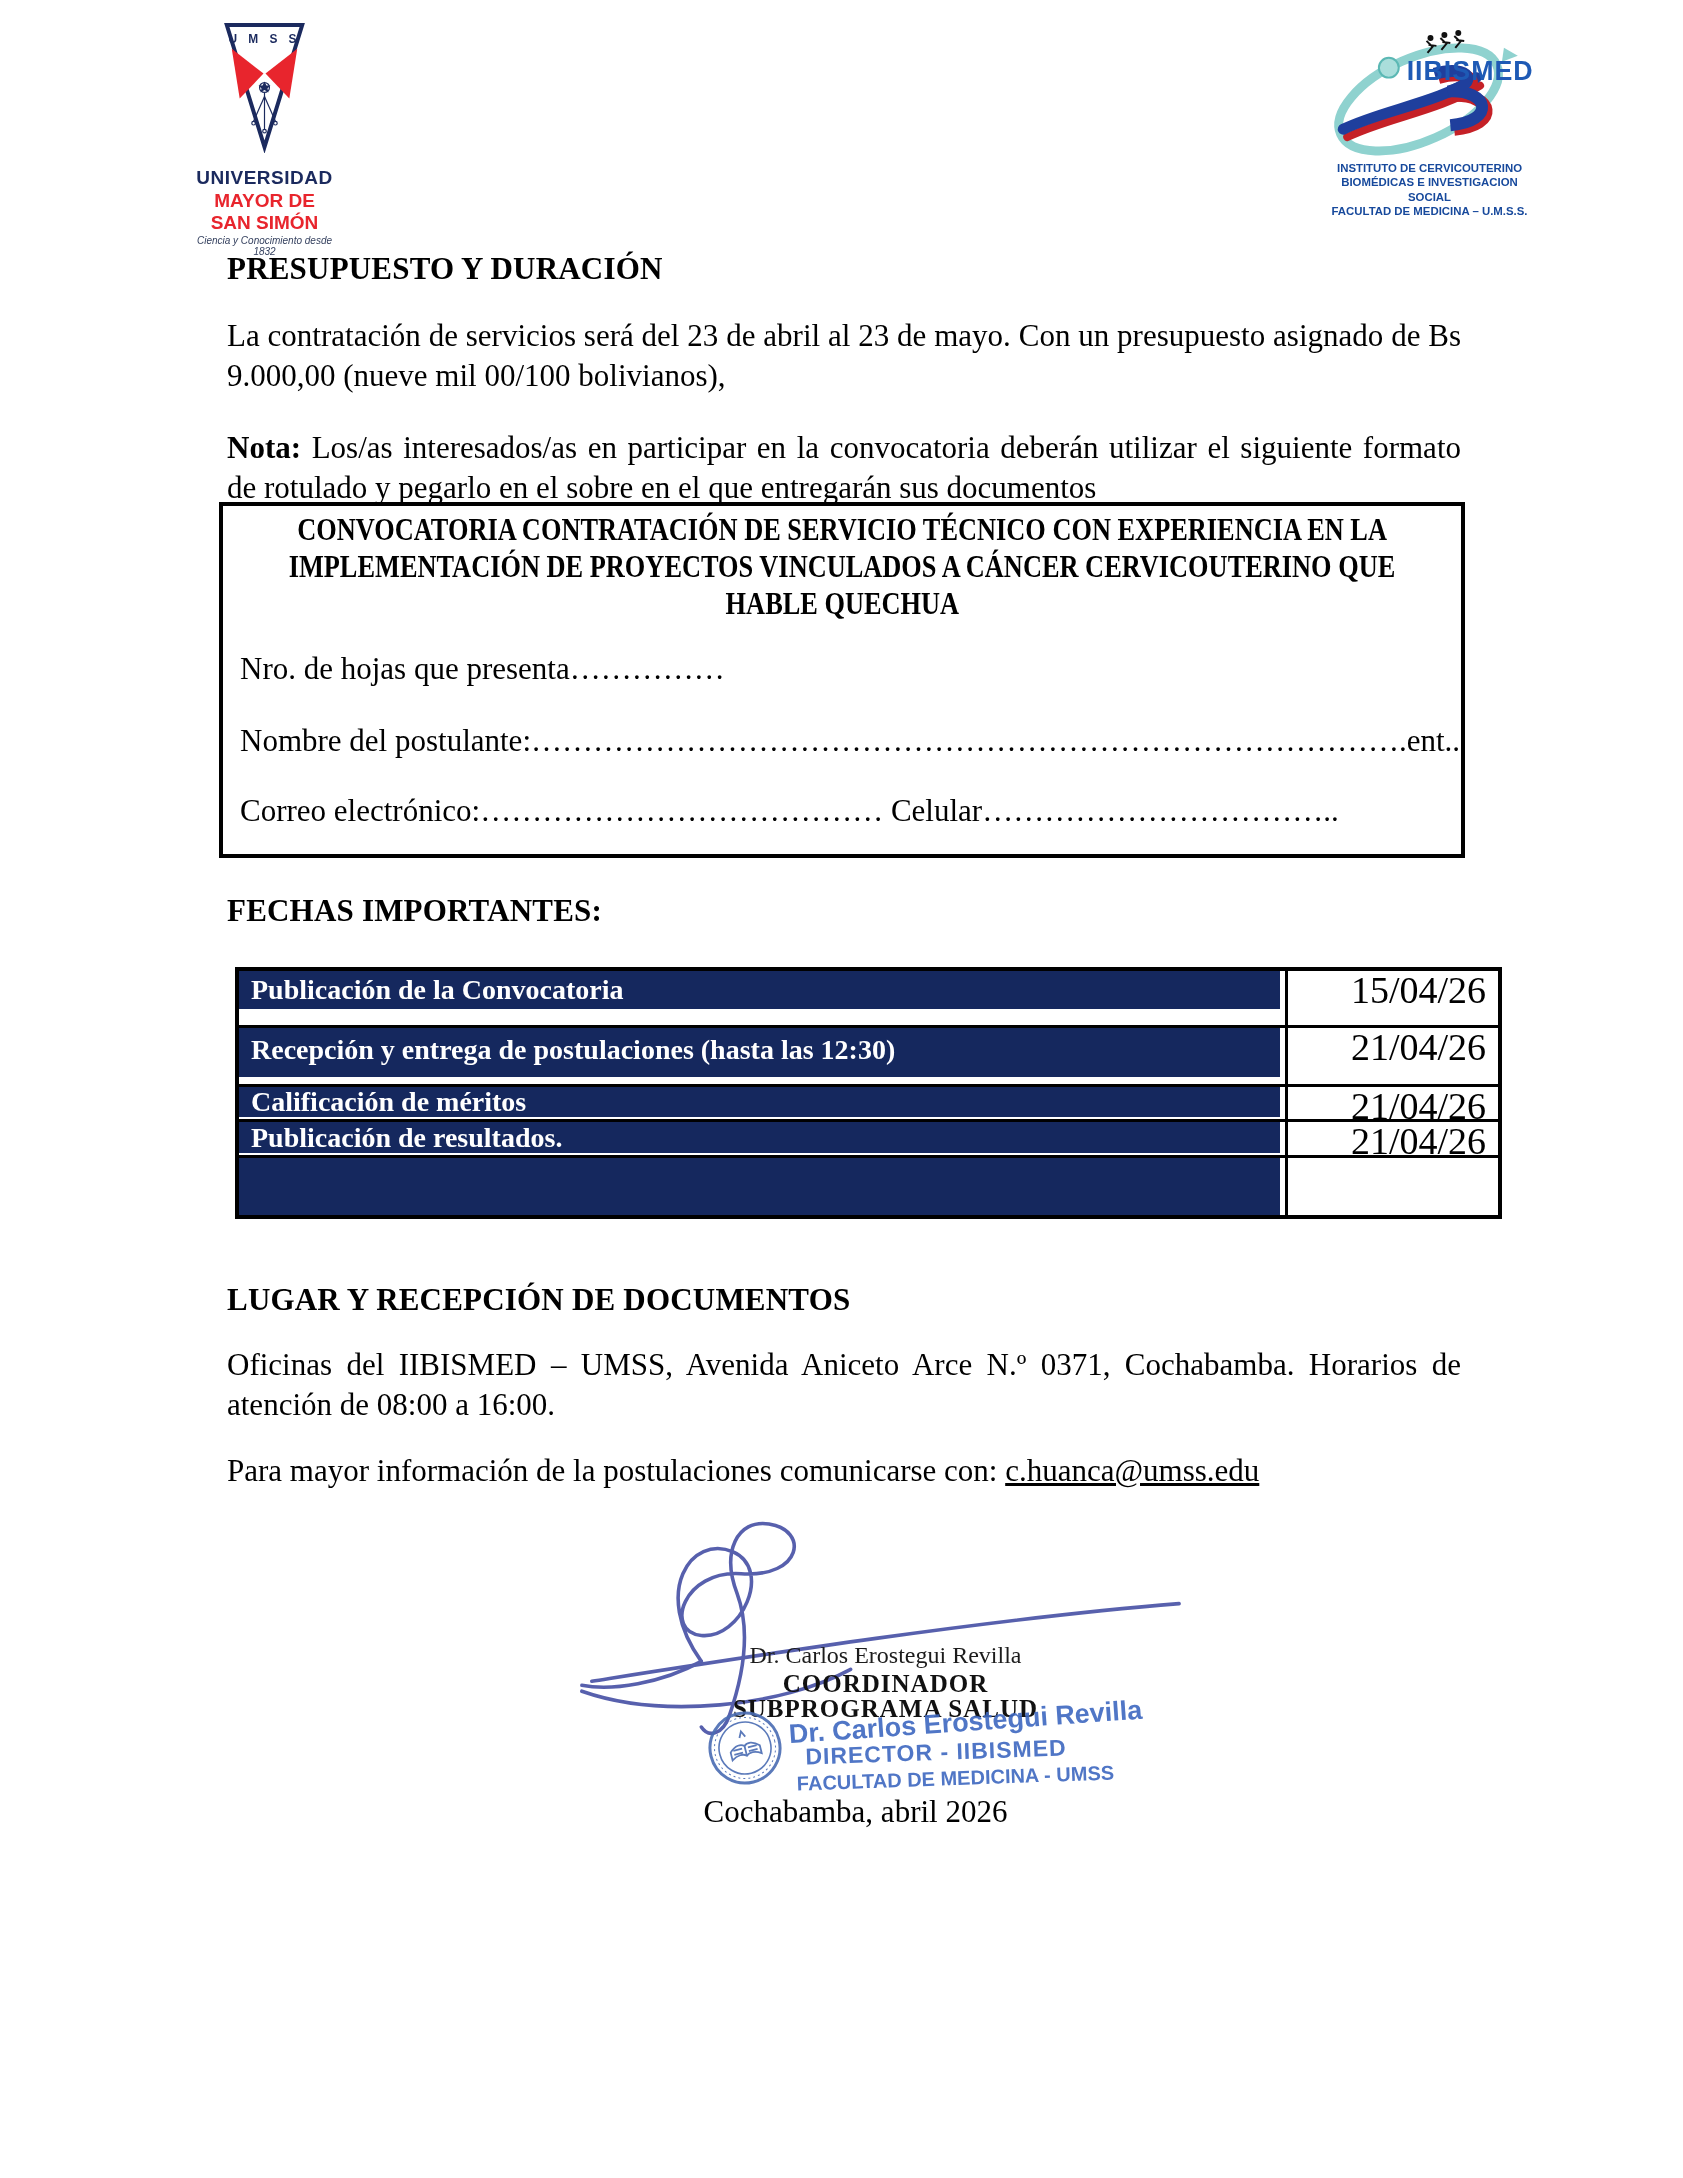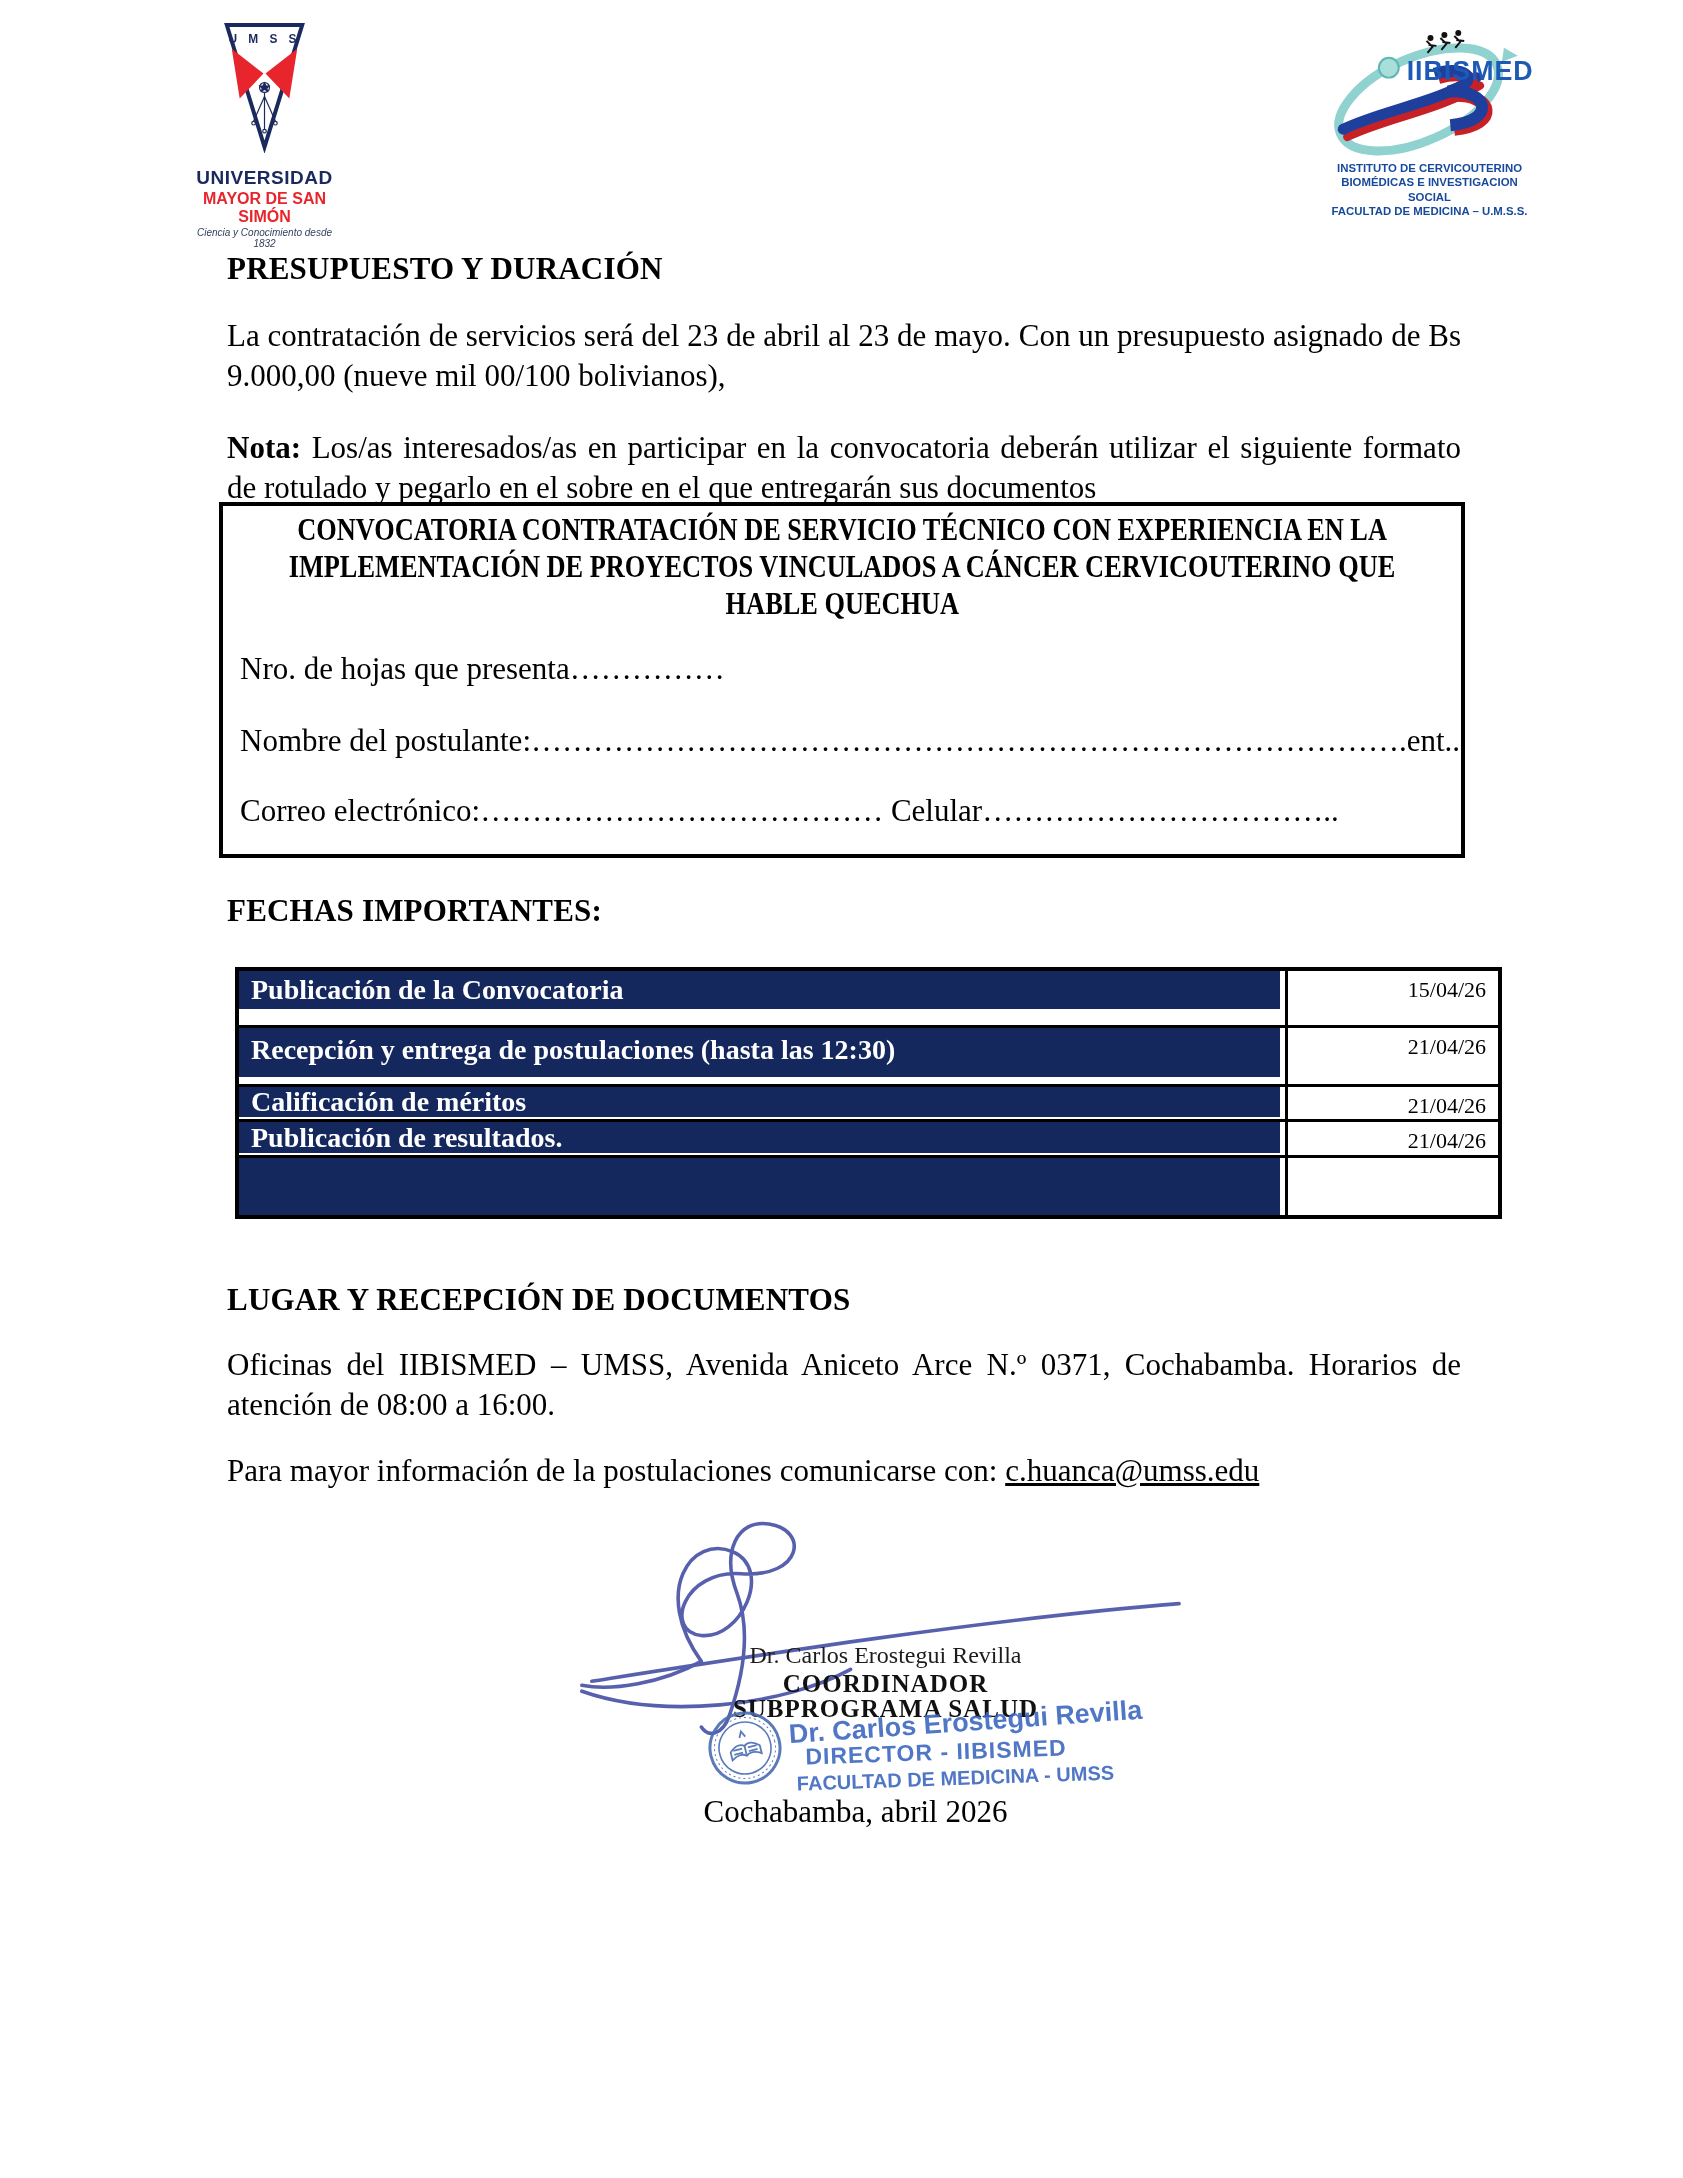--- a/index.html
+++ b/index.html
@@ -4,41 +4,41 @@
 <style>
   html,body{margin:0;padding:0;background:#ffffff;}
   .page{
     position:relative;width:1684px;height:2178px;background:#ffffff;
     font-family:"Liberation Serif","DejaVu Serif",serif;color:#000;overflow:hidden;
   }
   .abs{position:absolute;}
   
   .umss-logo{left:195px;top:22px;width:139px;text-align:center;}
   .umss-cap1{font-family:"Liberation Sans",sans-serif;font-weight:bold;font-size:19px;color:#1b2a5e;letter-spacing:0.5px;margin-top:10px;}
-  .umss-cap2{font-family:"Liberation Sans",sans-serif;font-weight:bold;font-size:16px;color:#e8252d;margin-top:1px;}
+  .umss-cap2{font-family:"Liberation Sans",sans-serif;font-weight:bold;font-size:19px;color:#e8252d;margin-top:1px;}
   .umss-cap3{font-family:"Liberation Sans",sans-serif;font-style:italic;font-size:10px;color:#35415f;margin-top:1px;}
   .iib-logo{left:1319px;top:30px;width:221px;text-align:center;}
   .iib-cap{font-family:"Liberation Sans",sans-serif;font-weight:bold;font-size:11.4px;color:#17499c;line-height:14.4px;}
   
   .content{left:227px;width:1234px;}
   .h1{font-size:31px;font-weight:bold;letter-spacing:0.2px;}
   .body-p{font-size:31px;line-height:40px;text-align:justify;}
   
   .env-box{left:219px;top:502px;width:1246px;height:356px;border:4px solid #000;box-sizing:border-box;background:#fff;}
   .env-title{margin-top:5px;display:flex;flex-direction:column;align-items:center;}
   .env-title .tl{font-size:31px;font-weight:bold;line-height:37px;white-space:nowrap;transform:scaleX(.85);transform-origin:50% 50%;}
   .env-field{position:absolute;left:17px;font-size:31px;white-space:nowrap;}
   .f0{top:145px;} .f1{top:217px;} .f2{top:287px;}
   
   .dtable{left:235px;top:967px;width:1267px;border:4px solid #000;box-sizing:border-box;background:#fff;}
   .drow{display:flex;border-bottom:3px solid #000;}
   .drow:last-child{border-bottom:none;}
   .dlabel{width:1049px;border-right:3px solid #000;box-sizing:border-box;}
   .navy{background:#15285e;color:#fff;font-weight:bold;font-size:28px;padding-left:12px;margin-right:5px;white-space:nowrap;overflow:hidden;}
-  .ddate{flex:1;text-align:right;font-size:22px;line-height:34px;padding:2px 12px 0 0;box-sizing:border-box;}
+  .ddate{flex:1;text-align:right;font-size:38px;line-height:34px;padding:2px 12px 0 0;box-sizing:border-box;}
   .r1 .cellh{height:54px;} .r1 .navy{height:38px;line-height:38px;}
   .r2 .cellh{height:56px;} .r2 .navy{height:49px;line-height:44px;}
   .r3 .cellh{height:32px;} .r3 .navy{height:30px;line-height:30px;}
   .r4 .cellh{height:33px;} .r4 .navy{height:31px;line-height:31px;}
   .r5 .cellh{height:57px;} .r5 .navy{height:57px;}
   
   .sig-center{text-align:center;white-space:nowrap;}
   .sig-name{font-size:24px;color:#1c1c1c;}
   .sig-role{font-size:25px;font-weight:bold;color:#111;letter-spacing:1px;}
   .stamp{font-family:"Liberation Sans",sans-serif;font-weight:bold;color:#3e68c0;opacity:.9;}

